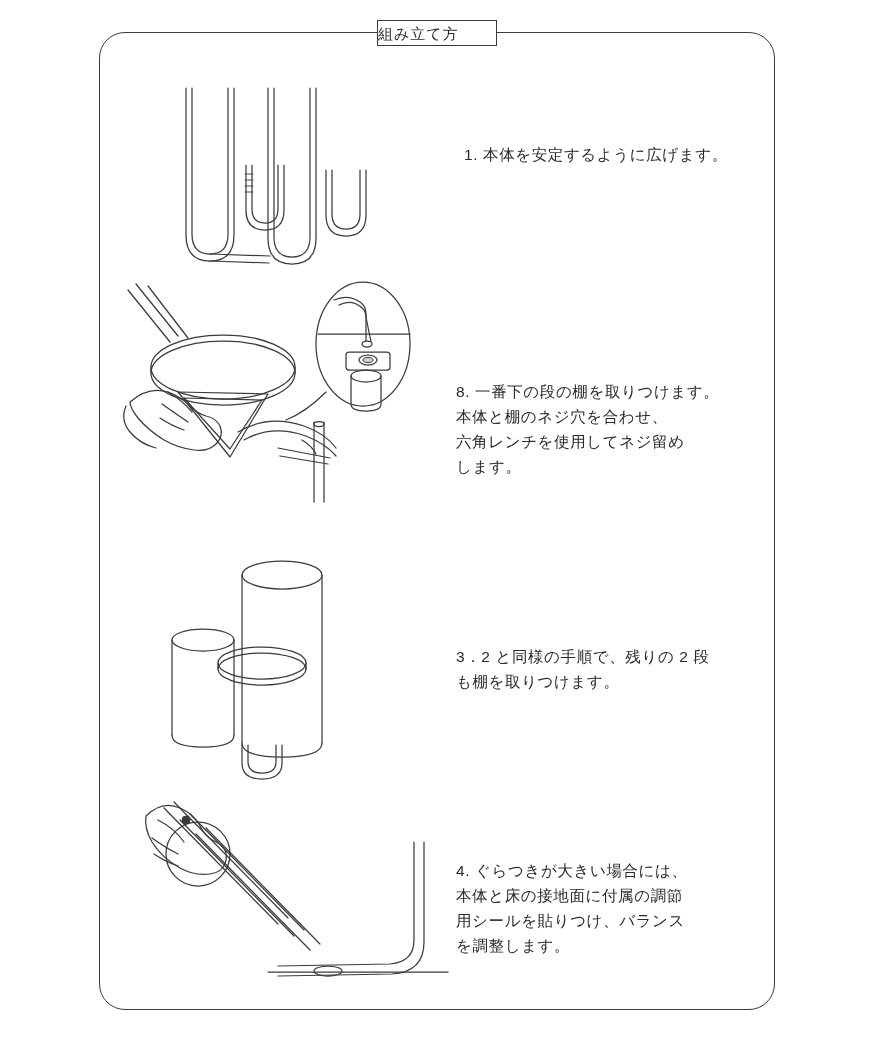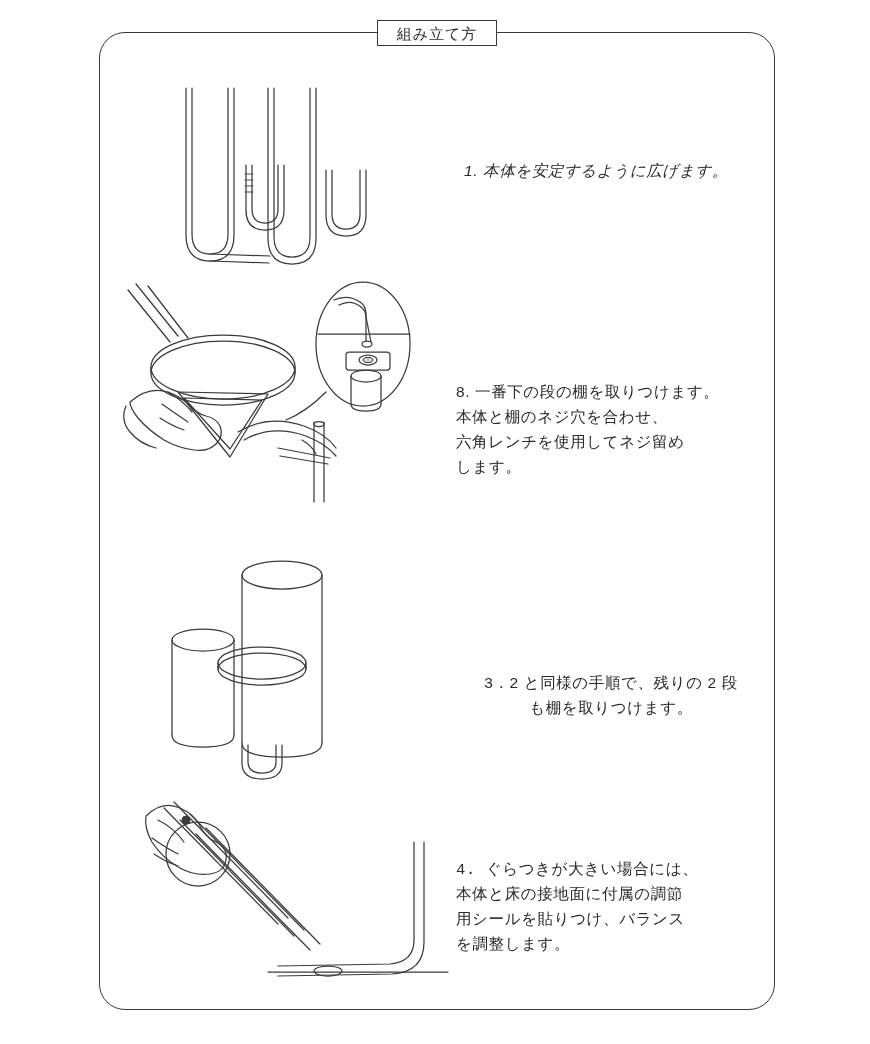--- a/index.html
+++ b/index.html
@@ -34,44 +34,43 @@
     position: absolute;
     left: 377px;
     top: 20px;
     width: 120px;
     height: 26px;
     border: 1.4px solid #3a3a3a;
     background: #ffffff;
     box-sizing: border-box;
     display: flex;
     align-items: center;
-    justify-content: center;
     z-index: 5;
   }
   .title-chip .t {
     font-size: 15px;
     letter-spacing: 1px;
     color: #2b2b2b;
     line-height: 1;
     white-space: nowrap;
   }
 
   
   .step-text {
     position: absolute;
     font-size: 15.5px;
     line-height: 1.62;
     letter-spacing: 0.6px;
     color: #2b2b2b;
     white-space: pre-line;
   }
-  #step1-text { left: 464px; top: 158px; width: 300px; font-style: italic; }
+  #step1-text { left: 464px; top: 142px; width: 300px; }
   #step2-text { left: 456px; top: 379px; width: 310px; }
-  #step3-text { left: 456px; top: 670px; width: 310px; text-align: center; }
-  #step4-text { left: 456px; top: 858px; width: 310px; font-family: Liberation Mono, monospace; }
+  #step3-text { left: 456px; top: 644px; width: 310px; }
+  #step4-text { left: 456px; top: 858px; width: 310px; }
 
   
   .illus { position: absolute; }
   #illus1 { left: 150px; top: 70px;  width: 290px; height: 220px; }
   #illus2 { left: 118px; top: 272px; width: 330px; height: 245px; }
   #illus3 { left: 150px; top: 545px; width: 290px; height: 240px; }
   #illus4 { left: 128px; top: 780px; width: 330px; height: 215px; }
 
   svg { display: block; overflow: visible; }
   .ln { fill: none; stroke: #3b3b3b; stroke-width: 1.25; stroke-linecap: round; stroke-linejoin: round; }

